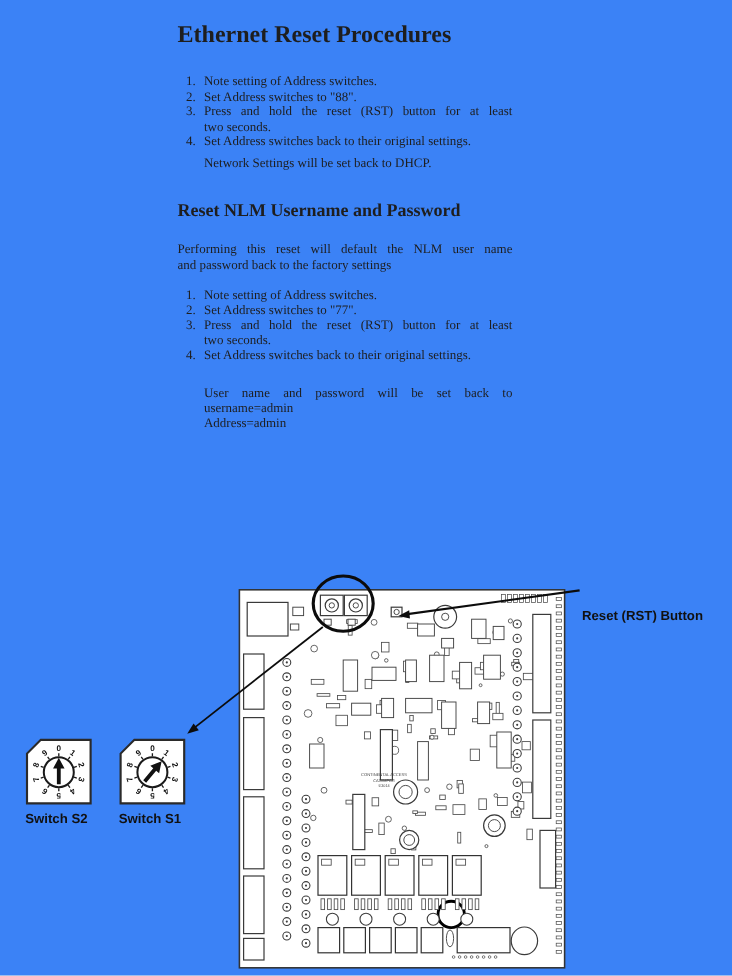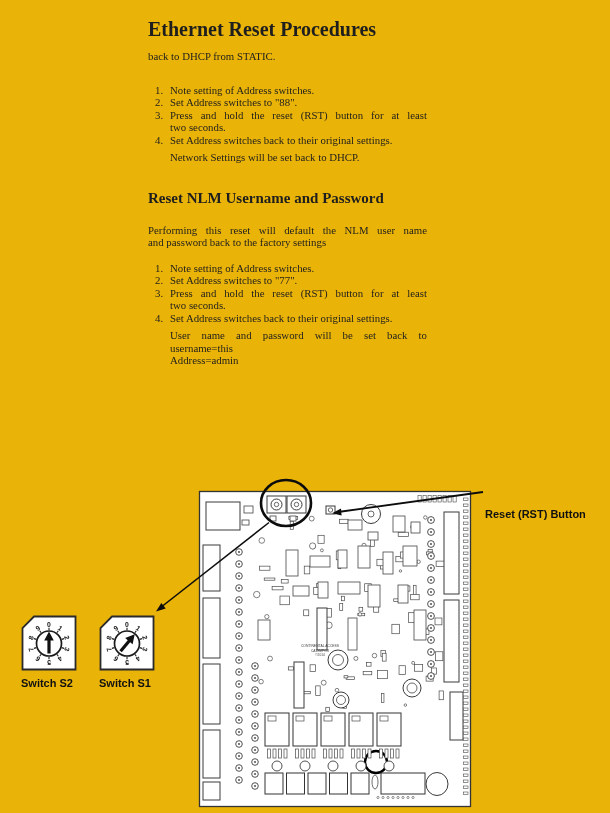--- a/index.html
+++ b/index.html
@@ -1,37 +1,37 @@
 <!DOCTYPE html>
 <html><head>
 <meta charset="utf-8">
 <style>
   html,body { margin:0; padding:0; background:#e8e8e8; }
   .page {
     position:relative; width:610px; height:813px; margin:0 auto;
-    background:#eab308; overflow:hidden;
+    background:#3b82f6; overflow:hidden;
     font-family:"Liberation Serif", serif; color:#1e1e1e;
   }
   
   .text-col { position:absolute; left:148px; top:17px; width:279px; }
   .h1 { font-size:20px; line-height:24px; font-weight:bold; margin:0; white-space:nowrap; }
   .h2 { font-size:15px; line-height:18px; font-weight:bold; margin:17px 0 0; white-space:nowrap; }
   .h2.second { margin-top:25px; }
   .para  { margin-top:9px;  font-size:10.8px; line-height:12.5px; }
   .para2 { margin-top:17px; }
   .line { white-space:nowrap; }
   .line.stretch { text-align:justify; text-align-last:justify; }
   .steps  { margin-top:21px; counter-reset:stepc; font-size:10.8px; line-height:12.5px; }
   .steps2 { margin-top:13px; }
   .step { display:flex; counter-increment:stepc;justify-content:space-between; }
   .step .num { flex:none; width:22px; padding-left:7px; box-sizing:border-box; }
   .step .num::before { content:counter(stepc) "."; }
   .step .txt { flex:1; min-width:0; }
   .result  { margin-top:5px; padding-left:22px; font-size:10.8px; line-height:12.5px; }
-  .result2 { margin-top:5px; }
+  .result2 { margin-top:19px; }
   
   .callout-label {
     position:absolute; left:485px; top:508px; white-space:nowrap;
     font-family:"Liberation Sans", sans-serif; font-weight:bold; font-size:11px; color:#111;
   }
   .board-svg   { position:absolute; left:198px; top:490px; }
   .overlay-svg { position:absolute; left:0; top:0; pointer-events:none; }
   .dial { position:absolute; width:56px; height:56px; }
   #dial-s2 { left:21px; top:615px; }
   #dial-s1 { left:99px; top:615px; }
@@ -49,21 +49,20 @@
 </style>
 </head>
 <body>
 
 <div class="page">
 
   <div class="text-col">
     <div class="h1">Ethernet Reset Procedures</div>
 
     <div class="para">
-      <div class="line">back to DHCP from STATIC.</div>
     </div>
     <div class="steps">
       <div class="step">
         <span class="num"></span>
         <span class="txt"><span class="line">Note setting of Address switches.</span></span>
       </div>
       <div class="step">
         <span class="num"></span>
         <span class="txt"><span class="line">Set Address switches to "88".</span></span>
       </div>
@@ -104,21 +103,21 @@
           <div class="line">two seconds.</div>
         </span>
       </div>
       <div class="step">
         <span class="num"></span>
         <span class="txt"><span class="line">Set Address switches back to their original settings.</span></span>
       </div>
     </div>
     <div class="result result2">
       <div class="line stretch">User name and password will be set back to</div>
-      <div class="line">username=this</div>
+      <div class="line">username=admin</div>
       <div class="line">Address=admin</div>
     </div>
   </div>
 
   <span class="callout-label">Reset (RST) Button</span>
 
   <svg class="board-svg" width="274" height="318" viewBox="0 0 274 318">
     <rect class="bc" x="1.5" y="1.5" width="271" height="315"></rect>
     <g id="texture">
         <rect x="101.93567452952266" y="201.39070682227612" width="10.342833132250234" height="2.3947294019162655" fill="#fff" stroke="#4a4a4a" stroke-width="0.7"></rect>

